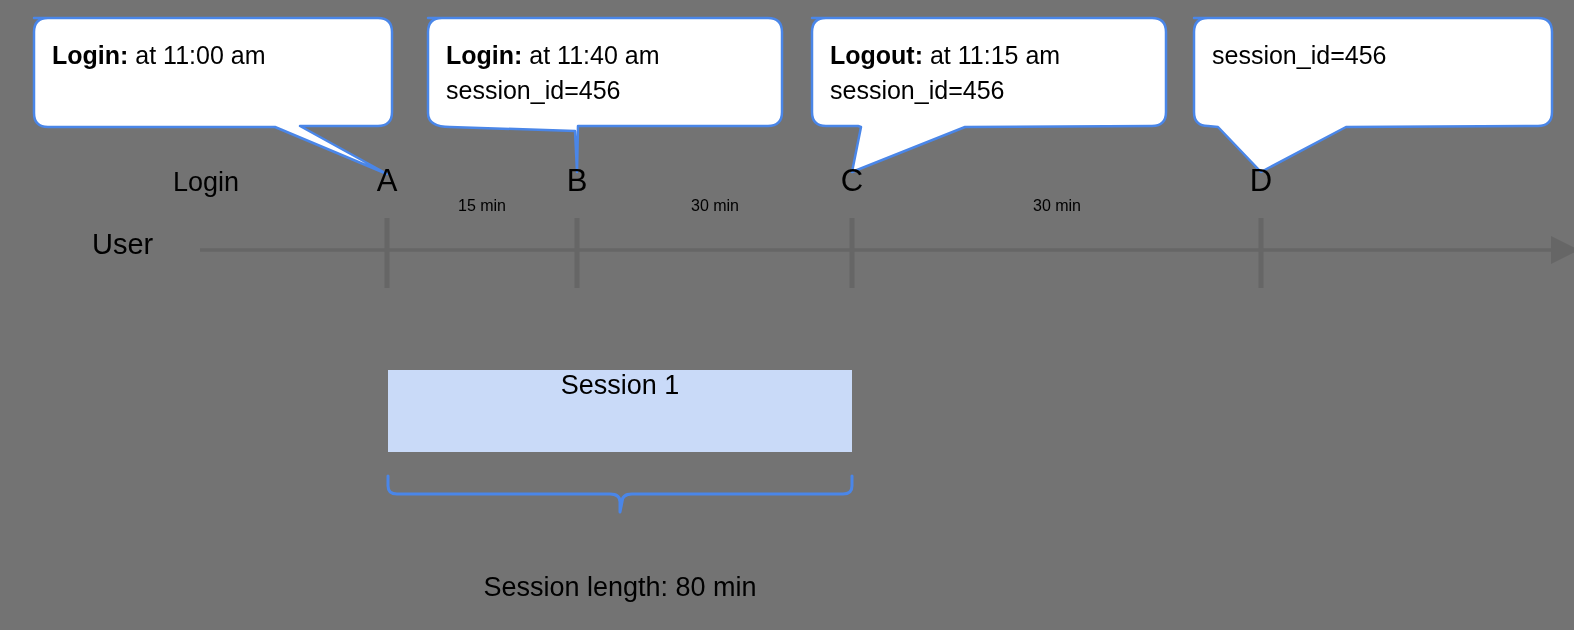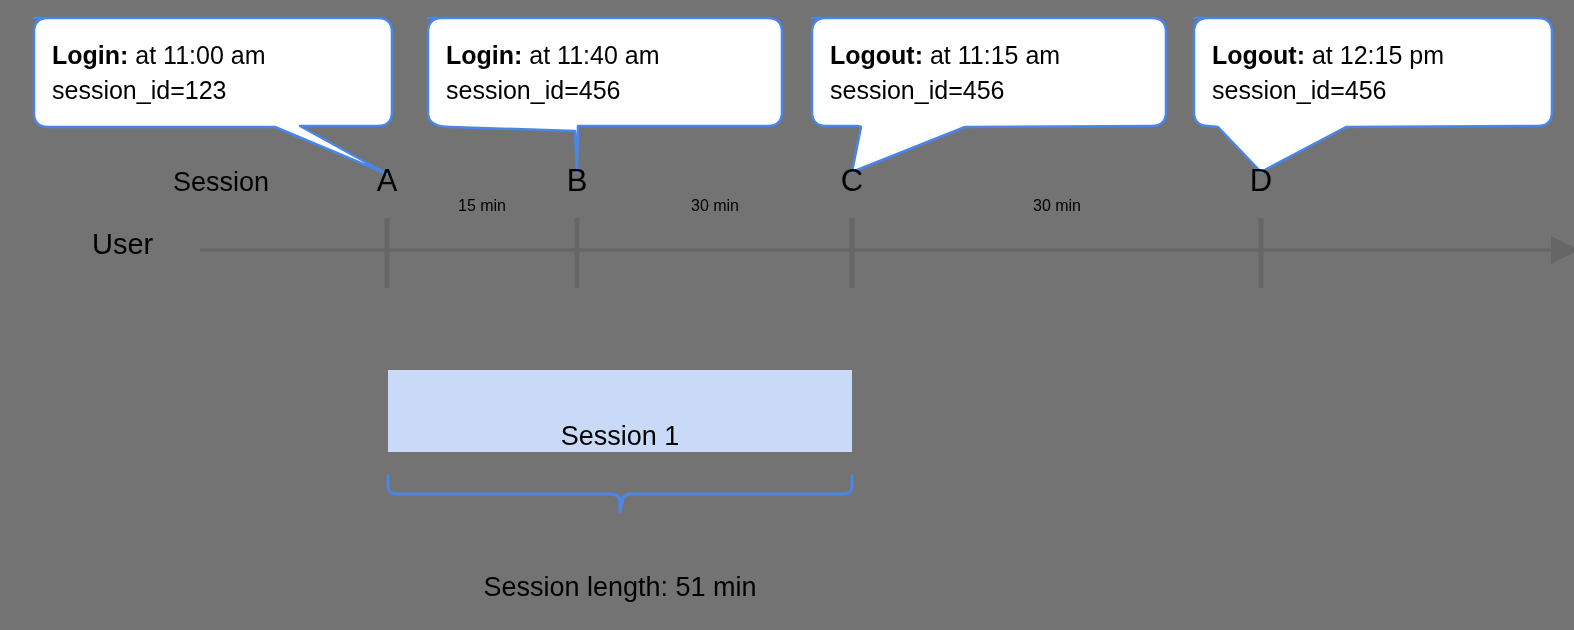--- a/index.html
+++ b/index.html
@@ -59,21 +59,21 @@
     position: absolute;
     font-size: 16px;
     color: #000000;
     text-align: center;
     white-space: nowrap;
   }
   .session-bar {
     position: absolute;
     background: #c9daf8;
     display: flex;
-    align-items: flex-end;
+    align-items: flex-start;
     justify-content: center;
   }
   .session-bar-label {
     font-size: 27px;
     color: #000000;
   }
   .session-length-label {
     position: absolute;
     font-size: 27px;
     color: #000000;
@@ -113,55 +113,51 @@
     <line x1="1261" y1="218" x2="1261" y2="288" stroke="#666666" stroke-width="5"></line>
 
     <path d="M388,476 L388,486 Q388,494 397,494 L610,494 Q620,494 620,502
              L620,512 L622,502 Q622,494 632,494 L843,494 Q852,494 852,486 L852,476" fill="none" stroke="#4a86e8" stroke-width="3" stroke-linecap="round" stroke-linejoin="round"></path>
   </svg>
 
   <div class="callout-text" style="left:52px; top:38px;">
     <div>
       <span class="lead">Login:</span><span> at 11:00 am</span>
     </div>
-    <div>session_id=123</div>
   </div>
 
   <div class="callout-text" style="left:446px; top:38px;">
     <div>
       <span class="lead">Login:</span><span> at 11:40 am</span>
     </div>
     <div>session_id=456</div>
   </div>
 
   <div class="callout-text" style="left:830px; top:38px;">
     <div>
       <span class="lead">Logout:</span><span> at 11:15 am</span>
     </div>
     <div>session_id=456</div>
   </div>
 
   <div class="callout-text" style="left:1212px; top:38px;">
-    <div>
-      <span class="lead">Logout:</span><span> at 12:15 pm</span>
-    </div>
     <div>session_id=456</div>
   </div>
 
-  <div class="row-label" style="left:173px; top:167px;">Session</div>
+  <div class="row-label" style="left:173px; top:167px;">Login</div>
   <div class="axis-label" style="left:92px; top:228px;">User</div>
 
   <div class="marker-label" style="left:357px; top:163px; width:60px;">A</div>
   <div class="marker-label" style="left:547px; top:163px; width:60px;">B</div>
   <div class="marker-label" style="left:822px; top:163px; width:60px;">C</div>
   <div class="marker-label" style="left:1231px; top:163px; width:60px;">D</div>
 
   <div class="gap-label" style="left:412px; top:197px; width:140px;">15 min</div>
   <div class="gap-label" style="left:645px; top:197px; width:140px;">30 min</div>
   <div class="gap-label" style="left:987px; top:197px; width:140px;">30 min</div>
 
   <div class="session-bar" style="left:388px; top:370px; width:464px; height:82px;">
     <span class="session-bar-label">Session 1</span>
   </div>
 
-  <div class="session-length-label" style="left:420px; top:572px; width:400px;">Session length: 51 min</div>
+  <div class="session-length-label" style="left:420px; top:572px; width:400px;">Session length: 80 min</div>
 
 </div>
 
 </body></html>

